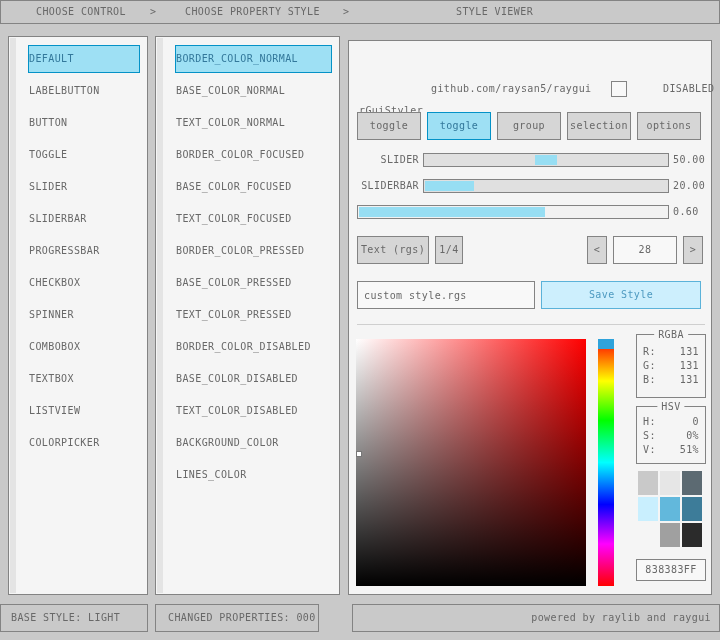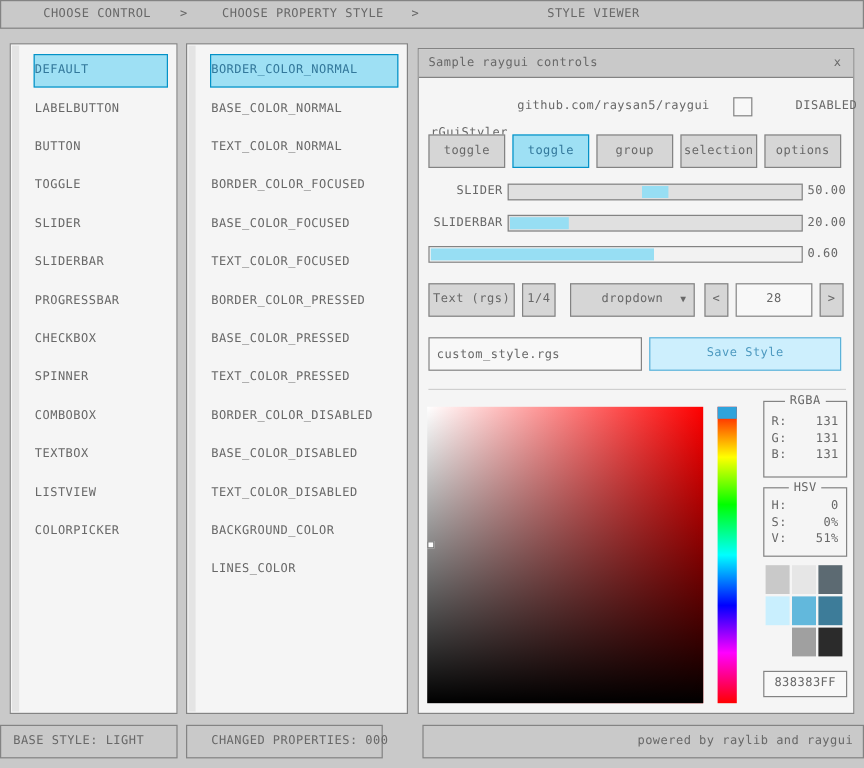--- a/index.html
+++ b/index.html
@@ -82,21 +82,21 @@
 
   .swatches{position:absolute;left:289px;top:430px;width:64px;height:76px;display:grid;
             grid-template-columns:repeat(3,20px);grid-auto-rows:24px;gap:2px;}
   .swatch{width:20px;height:24px;cursor:pointer;}
   .hexbox{position:absolute;left:287px;top:518px;width:70px;height:22px;background:var(--c-white);
           border:1px solid var(--c-border);text-align:center;line-height:20px;cursor:text;}
 
   .status{position:absolute;top:604px;height:28px;background:var(--c-bg);border:1px solid var(--c-border);
           line-height:26px;white-space:nowrap;}
   .seg1{left:0;width:148px;padding-left:10px;}
-  .seg2{left:155px;width:164px;padding-left:20px;}
+  .seg2{left:155px;width:164px;padding-left:12px;}
   .seg3{left:352px;width:368px;text-align:right;padding-right:8px;}
 </style>
 </head>
 <body>
 
 <div class="app">
 
   <div class="topbar">
     <span style="left:35px">CHOOSE CONTROL</span>
     <span style="left:149px">&gt;</span>
@@ -134,24 +134,20 @@
     <div class="list-item" style="top:232px">BASE_COLOR_PRESSED</div>
     <div class="list-item" style="top:264px">TEXT_COLOR_PRESSED</div>
     <div class="list-item" style="top:296px">BORDER_COLOR_DISABLED</div>
     <div class="list-item" style="top:328px">BASE_COLOR_DISABLED</div>
     <div class="list-item" style="top:360px">TEXT_COLOR_DISABLED</div>
     <div class="list-item" style="top:392px">BACKGROUND_COLOR</div>
     <div class="list-item" style="top:424px">LINES_COLOR</div>
   </div>
 
   <div class="window">
-    <div class="titlebar">
-      <span class="title">Sample raygui controls</span>
-      <span class="close">x</span>
-    </div>
 
     <span class="brand">rGuiStyler</span>
     <span class="repo-link">github.com/raysan5/raygui</span>
     <span class="checkbox"></span>
     <span class="disabled-label">DISABLED</span>
 
     <div class="toggle-row">
       <div class="btn" style="left:8px">toggle</div>
       <div class="btn active" style="left:78px">toggle</div>
       <div class="btn" style="left:148px">group</div>
@@ -171,24 +167,20 @@
     </div>
     <span class="ctl-value" style="top:138px">20.00</span>
 
     <div class="progress">
       <div class="bar-fill" style="width:186px"></div>
     </div>
     <span class="ctl-value" style="top:164px">0.60</span>
 
     <div class="btn" style="left:8px;top:195px;width:72px">Text (rgs)</div>
     <div class="btn" style="left:86px;top:195px;width:28px">1/4</div>
-    <div class="dropdown">
-      <span>dropdown</span>
-      <span class="caret">▼</span>
-    </div>
     <div class="btn" style="left:238px;top:195px;width:20px">&lt;</div>
     <div class="valuebox">28</div>
     <div class="btn" style="left:334px;top:195px;width:20px">&gt;</div>
 
     <input class="textbox" value="custom_style.rgs" style="">
     <div class="btn focusbtn" style="left:192px;top:240px;width:160px">Save Style</div>
 
     <div class="divider"></div>
 
     <div class="sv-square">

